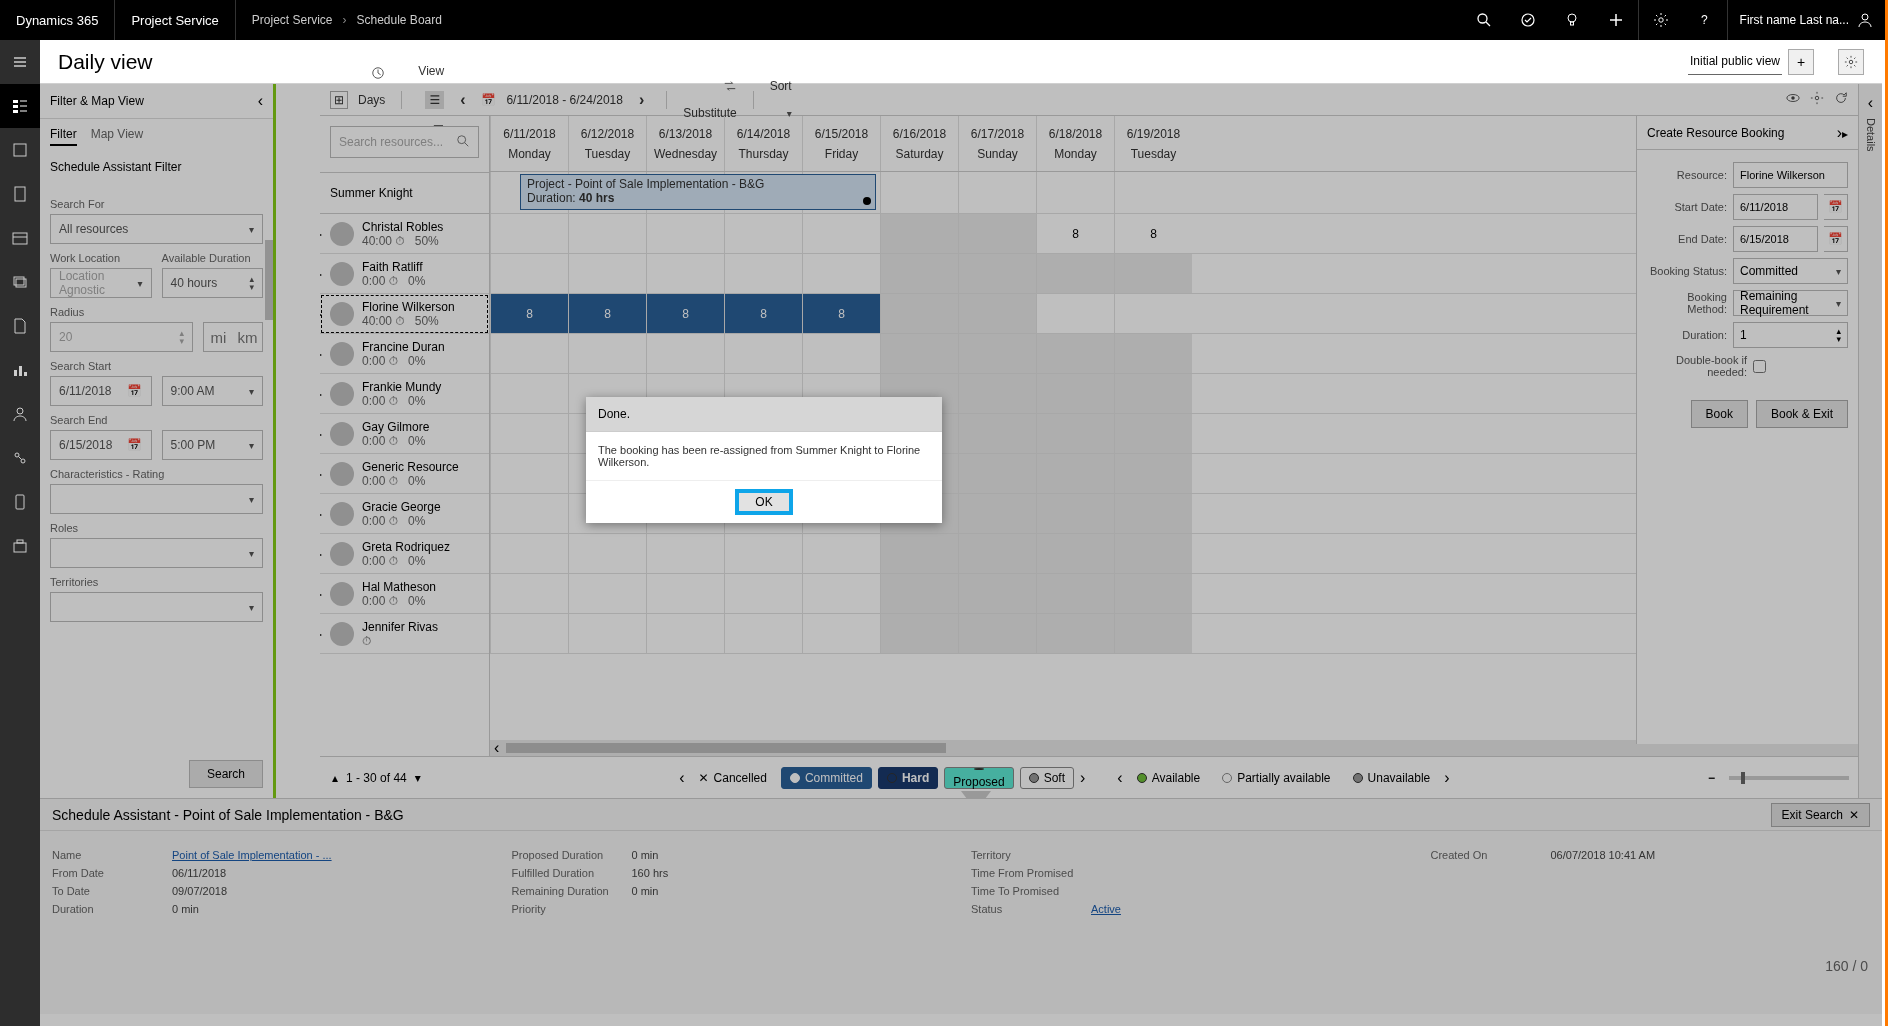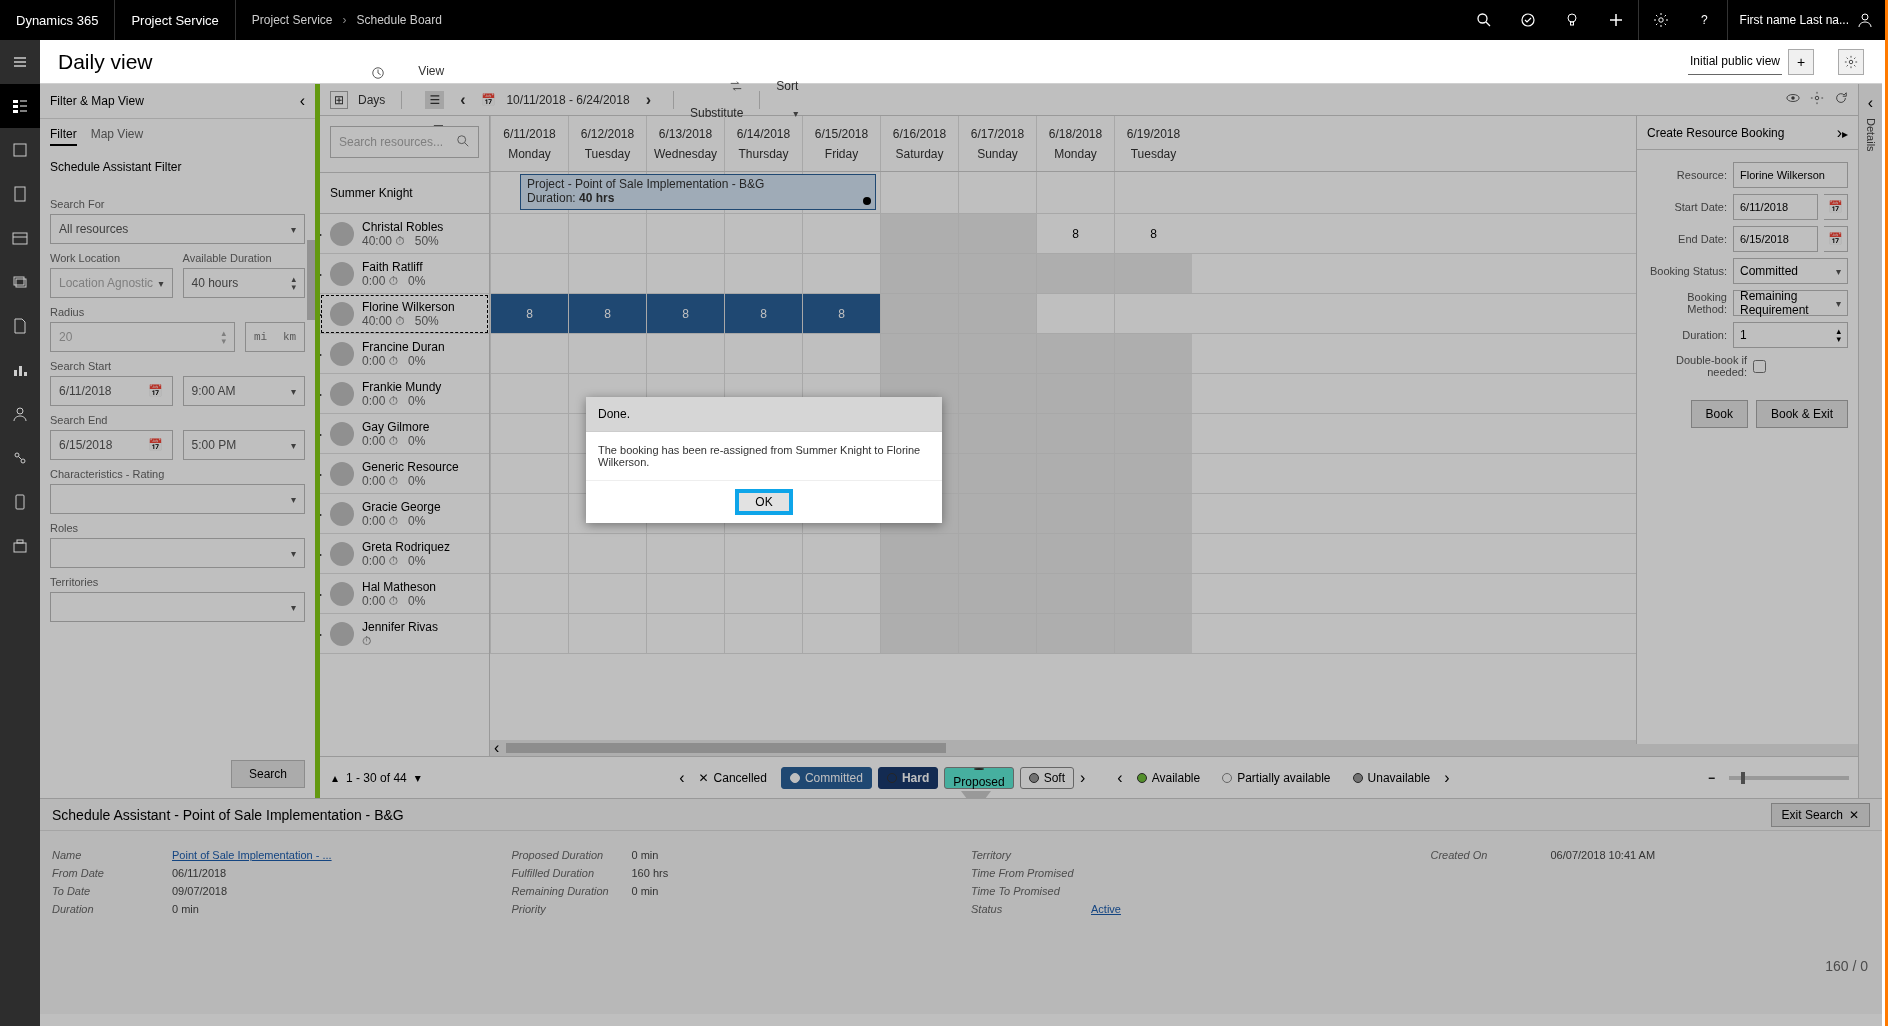--- a/index.html
+++ b/index.html
@@ -27,35 +27,35 @@
 
 .rail { position: absolute; left: 0; top: 40px; bottom: 0; width: 40px; background: #2d2d2d; display: flex; flex-direction: column; }
 .rail .ritm { height: 44px; display: flex; align-items: center; justify-content: center; color: #ccc; cursor: pointer; }
 .rail .ritm.active { background: #000; color: #fff; }
 .rail .ritm svg { width: 18px; height: 18px; fill: #ccc; }
 
 
 .dim { position: absolute; left: 40px; top: 84px; right: 3px; bottom: 0; background: rgba(0,0,0,0.25); pointer-events: none; z-index: 50; }
 
 
-.filterpanel { position: absolute; left: 40px; top: 84px; width: 280px; bottom: 228px; background: #fff; border-right: 5px solid #84cc16; display: flex; flex-direction: column; }
+.filterpanel { position: absolute; left: 40px; top: 84px; width: 236px; bottom: 228px; background: #fff; border-right: 3px solid #84cc16; display: flex; flex-direction: column; }
 .filterpanel .hd { padding: 8px 10px; font-size: 12px; display: flex; align-items: center; border-bottom: 1px solid #ddd; }
 .filterpanel .hd .collapse { margin-left: auto; cursor: pointer; }
 .filterpanel .tabs { display: flex; gap: 14px; padding: 8px 10px; font-size: 12px; }
 .filterpanel .tabs .t { cursor: pointer; padding-bottom: 3px; color: #666; }
 .filterpanel .tabs .t.active { color: #000; border-bottom: 2px solid #000; }
 .filterpanel .sect { padding: 10px; font-size: 12px; }
 .filterpanel .subhd { font-size: 12px; padding: 6px 10px; }
 .filterpanel label.fl { display: block; font-size: 11px; color: #666; margin: 8px 0 4px; }
 .ctl { height: 30px; border: 1px solid #bbb; background: #fff; display: flex; align-items: center; padding: 0 8px; font-size: 12px; color: #555; position: relative; }
 .ctl .caret { margin-left: auto; }
 .rowflex { display: flex; gap: 10px; }
 .rowflex > * { flex: 1; }
 .unit-toggle { display: flex; border: 1px solid #bbb; height: 30px; }
-.unit-toggle span { flex: 1; display: flex; align-items: center; justify-content: center; font-size: 11px; color: #777; font-family: Liberation Mono, monospace; }
+.unit-toggle span { flex: 1; display: flex; align-items: center; justify-content: center; font-size: 15px; color: #777; }
 .filterpanel .searchbtn { margin: 10px 10px 10px auto; width: 74px; height: 28px; background: #e5e5e5; border: 1px solid #bbb; display: flex; align-items: center; justify-content: center; cursor: pointer; }
 .scrollstub { position: absolute; right: 0; top: 60px; width: 8px; height: 80px; background: #c5c5c5; }
 
 
 .board { position: absolute; left: 320px; top: 84px; right: 3px; bottom: 228px; background: #fff; }
 .board .toolbar { height: 32px; border-bottom: 1px solid #ccc; display: flex; align-items: center; gap: 10px; padding: 0 10px; font-size: 12px; color: #333; }
 .board .toolbar .tseg { display: flex; align-items: flex-end; gap: 13px; flex-direction: column; }
 .board .toolbar .vline { width: 1px; height: 18px; background: #ccc; margin: 0 6px; }
 .board .toolbar .spacer { flex: 1; }
 .board .toolbar svg { width: 14px; height: 14px; fill: #444; }
@@ -121,21 +121,21 @@
 .bookingpanel .btns button { height: 28px; padding: 0 14px; background: #e6e6e6; border: 1px solid #aaa; cursor: pointer; font-size: 12px; }
 
 
 .bottom { position: absolute; left: 40px; right: 3px; bottom: 12px; height: 216px; background: #f6f6f6; border-top: 1px solid #ccc; }
 .bottom .bh { height: 32px; display: flex; align-items: center; padding: 0 12px; border-bottom: 1px solid #ddd; }
 .bottom .bh .ttl { font-size: 14px; }
 .bottom .bh .exit { margin-left: auto; height: 24px; padding: 0 10px; background: #e0e0e0; border: 1px solid #aaa; display: flex; align-items: center; gap: 6px; cursor: pointer; font-size: 11px; }
 .bottom .cols { display: flex; padding: 12px; gap: 20px; font-size: 12px; color: #444; }
 .bottom .col { flex: 1; }
 .bottom .kv { display: flex; margin: 6px 0; }
-.bottom .kv .k { width: 120px; color: #666; font-size: 11px; font-style: italic; }
+.bottom .kv .k { width: 120px; color: #666; font-size: 11px; }
 .bottom .kv .v { font-size: 11px; }
 .bottom .kv .v.link { color: #1b5cad; text-decoration: underline; cursor: pointer; }
 .bottom .paging { position: absolute; right: 14px; bottom: 40px; font-size: 14px; color: #666; }
 
 
 .modal { position: absolute; z-index: 100; left: 586px; top: 397px; width: 356px; background: #fff; box-shadow: 0 2px 10px rgba(0,0,0,0.4); }
 .modal .mhd { background: #d6d6d6; padding: 10px 12px; font-size: 12px; }
 .modal .mbody { padding: 12px; font-size: 11px; color: #333; border-top: 1px solid #ccc; border-bottom: 1px solid #eee; }
 .modal .mfoot { padding: 8px; display: flex; justify-content: center; }
 .modal .mfoot button { width: 58px; height: 26px; background: #e2e2e2; border: 4px solid #0ea5e9; cursor: pointer; font-size: 12px; }
@@ -406,21 +406,21 @@
         <span class="caret"></span>
     </div>
     <div class="vline"></div>
     <div class="tseg">
       <span>View</span>
       <span style="background:#ddd;padding:2px 4px;">☰</span>
       <span>▦</span>
     </div>
     <span class="chev-l" style="cursor:pointer;padding:0 6px;font-weight:bold;"></span>
     <span>📅</span>
-    <span>10/11/2018 - 6/24/2018</span>
+    <span>6/11/2018 - 6/24/2018</span>
     <span class="chev-r" style="cursor:pointer;padding:0 6px;font-weight:bold;"></span>
     <div class="vline"></div>
     <div class="tseg">
       <svg viewBox="0 0 16 16">
           <path d="M2 5h9l-2-2M14 11H5l2 2" fill="none" stroke="#444"></path>
         </svg>
       <span>Substitute</span>
     </div>
     <div class="vline"></div>
     <div class="tseg">

